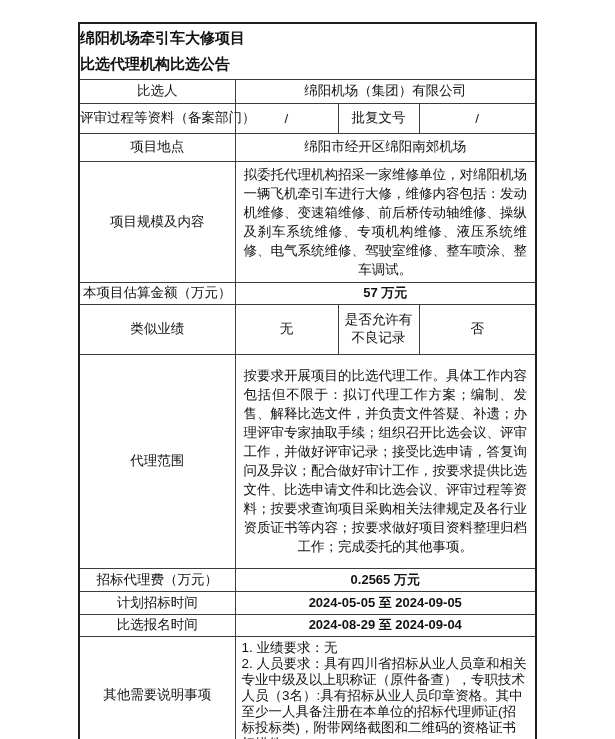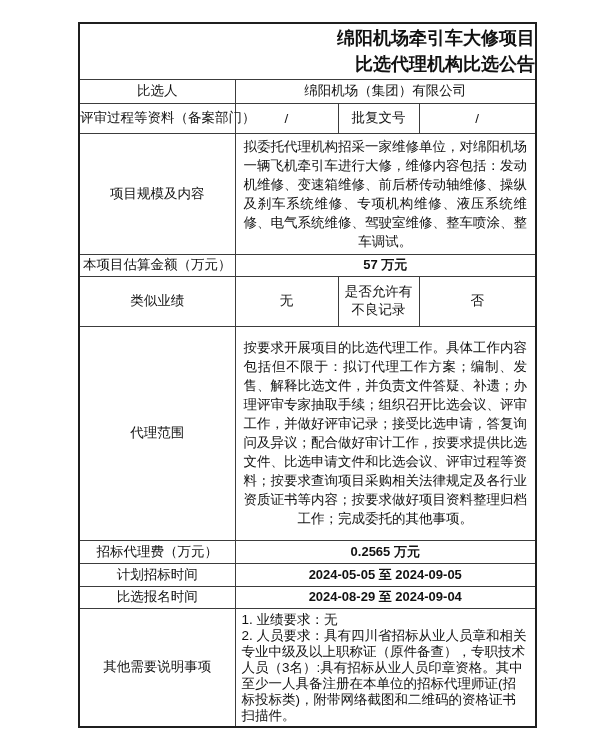--- a/index.html
+++ b/index.html
@@ -18,23 +18,23 @@
     margin: 22px auto 0 auto;
     border: 2px solid #1f1f1f;
   }
   td {
     border: 1px solid #3c3c3c;
     padding: 0;
     background: #ffffff;
   }
   .title-cell {
     height: 56px;
-    text-align: right;
+    text-align: left;
     vertical-align: middle;
-    font-size: 18px;
+    font-size: 15px;
     font-weight: 700;
     line-height: 26px;
   }
   .lbl {
     text-align: center;
     vertical-align: middle;
     font-size: 13.5px;
     white-space: nowrap;
     overflow: visible;
   }
@@ -97,20 +97,24 @@
     <td colspan="3" class="val">绵阳机场（集团）有限公司</td>
   </tr>
 
   <tr class="r-approval">
     <td class="lbl">评审过程等资料（备案部门）</td>
     <td class="val">/</td>
     <td class="lbl">批复文号</td>
     <td class="val">/</td>
   </tr>
 
+  <tr class="r-location">
+    <td class="lbl">项目地点</td>
+    <td colspan="3" class="val">绵阳市经开区绵阳南郊机场</td>
+  </tr>
 
   <tr class="r-scope">
     <td class="lbl">项目规模及内容</td>
     <td colspan="3" class="longtext scopetext">拟委托代理机构招采一家维修单位，对绵阳机场一辆飞机牵引车进行大修，维修内容包括：发动机维修、变速箱维修、前后桥传动轴维修、操纵及刹车系统维修、专项机构维修、液压系统维修、电气系统维修、驾驶室维修、整车喷涂、整车调试。</td>
   </tr>
 
   <tr class="r-estimate">
     <td class="lbl">本项目估算金额（万元）</td>
     <td colspan="3" class="val num">57 万元</td>
   </tr>

